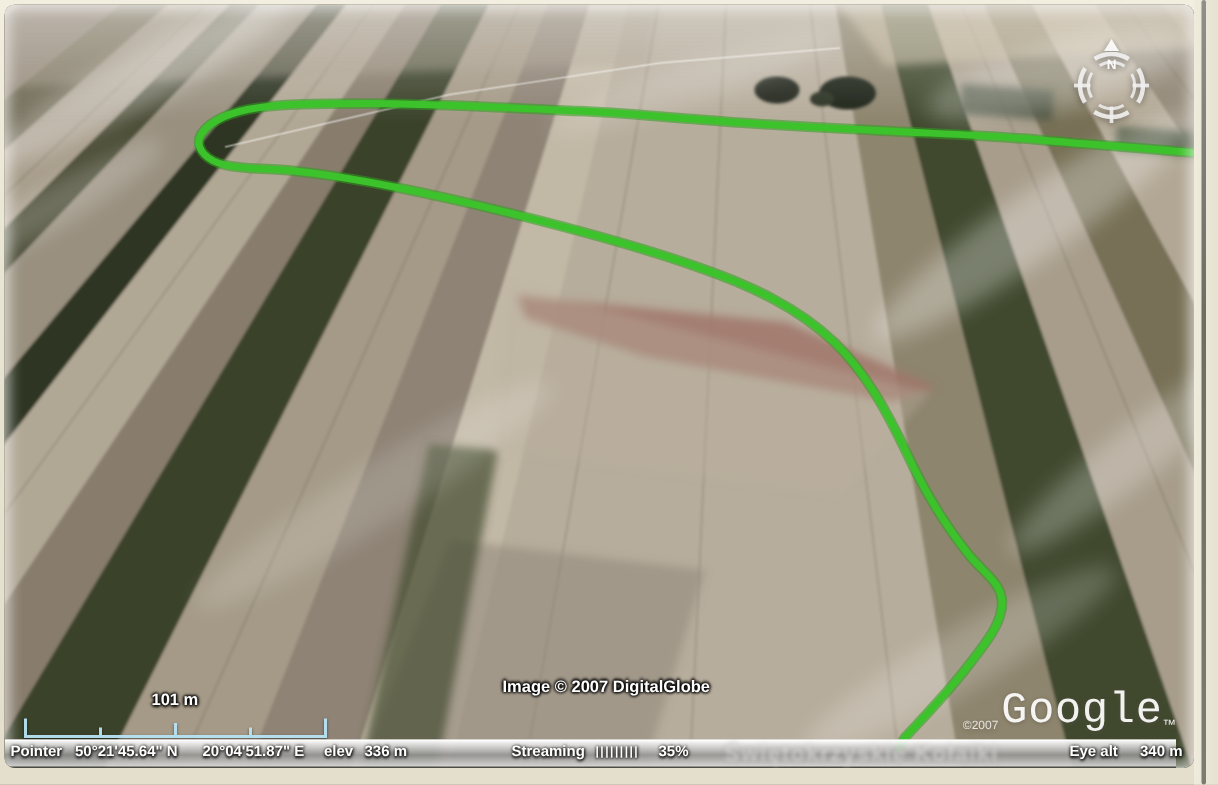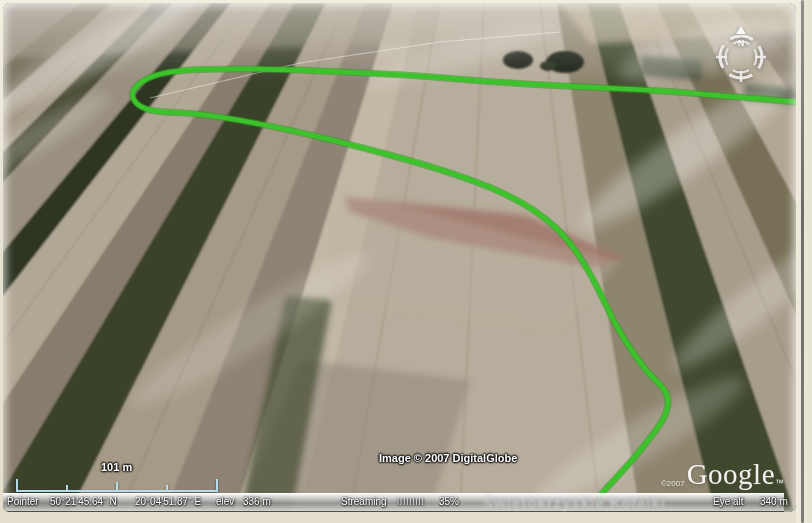--- a/index.html
+++ b/index.html
@@ -24,21 +24,21 @@
 
   
   .status-bar{
     position:absolute;left:0;right:12px;bottom:0;height:17px;z-index:5;
     background:linear-gradient(180deg,
       rgba(252,252,252,.95) 0%,rgba(205,205,205,.88) 28%,
       rgba(148,148,148,.82) 55%,rgba(186,186,186,.85) 82%,
       rgba(214,214,214,.9) 100%);
     border-top:1px solid rgba(255,255,255,.95);
     border-bottom:1px solid #4c4c45;
-    font-size:10px;font-weight:normal;color:#fff;
+    font-size:10px;font-weight:bold;color:#fff;
   }
   .status-bar span{
     position:absolute;top:2px;white-space:nowrap;
     text-shadow:0 1px 2px rgba(0,0,0,.95),0 0 2px rgba(0,0,0,.7),1px 0 2px rgba(0,0,0,.6);
   }
   .sb-pointer{left:4px;}  .sb-lat{left:47px;} .sb-lon{left:132px;}
   .sb-elev-l{left:213px;} .sb-elev-v{left:240px;text-align:center;}
   .sb-stream-l{left:338px;} .sb-stream-b{left:394px;font-size:8px;letter-spacing:1px;top:3px;}
   .sb-stream-p{left:436px;}
   .sb-eye-l{left:710px;} .sb-eye-v{left:757px;}
@@ -61,28 +61,27 @@
 
   
   .compass{position:absolute;top:21px;right:22px;width:66px;height:66px;z-index:4;
     opacity:.93;cursor:pointer;filter:drop-shadow(0 1px 2px rgba(0,0,0,.45));}
 
   
   .attribution{
     position:absolute;left:332px;bottom:48px;z-index:4;
     font-size:11px;font-weight:bold;color:#fff;white-space:nowrap;
     text-shadow:-1px 0 2px #000,1px 0 2px #000,0 -1px 2px #000,0 1px 2px #000;
-    margin-left:44px;
   }
   .google-logo{
     position:absolute;right:12px;bottom:24px;z-index:4;display:flex;align-items:flex-end;
     color:rgba(255,255,255,.93);text-shadow:0 1px 3px rgba(90,80,70,.55);
   }
   .g-copy{font-size:8px;margin:5px 2px 0 0;opacity:.85;}
-  .g-word{font-family:Liberation Serif, serif;font-size:29px;line-height:28px;letter-spacing:.5px;}
+  .g-word{font-family:Liberation Mono, monospace;font-size:29px;line-height:28px;letter-spacing:.5px;}
   .g-tm{font-size:9px;margin-top:3px;}
 
   
   .right-rail{position:absolute;right:0;top:0;width:16px;height:523px;
     background:linear-gradient(90deg,#efecdd,#e6e2d1);}
   .rail-line{position:absolute;left:5px;top:0;width:3px;height:100%;
     background:linear-gradient(180deg,#90908a,#6d6d64 40%,#7c7c73);border-radius:2px;}
 </style>
 </head>
 <body>

